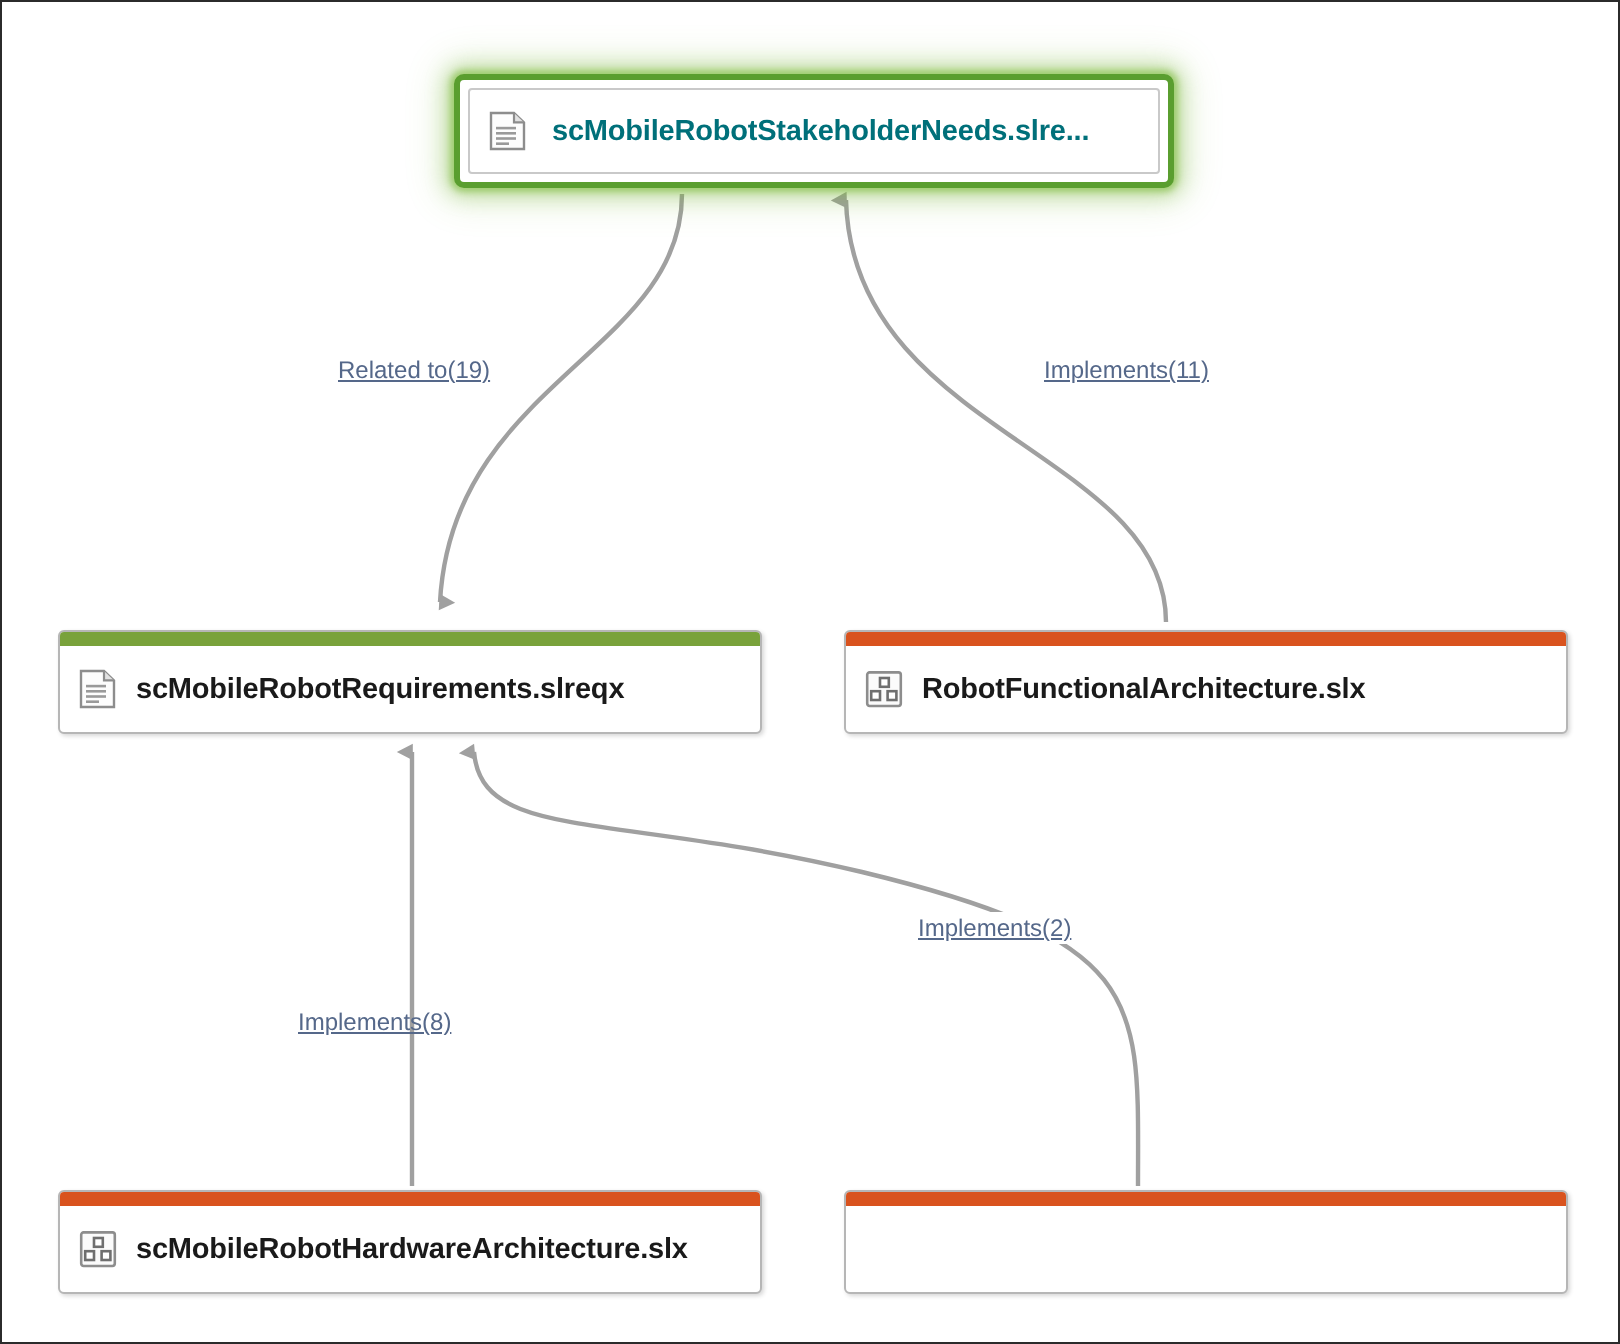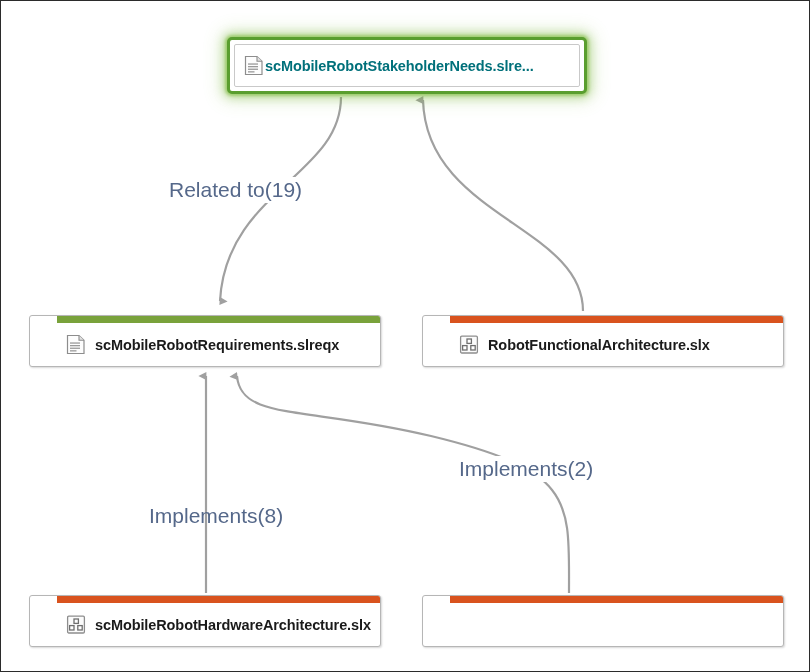--- a/index.html
+++ b/index.html
@@ -34,21 +34,20 @@
     position: absolute;
     box-sizing: border-box;
     background: #ffffff;
     border: 1px solid #b6b6b6;
     border-radius: 3px;
     box-shadow: 1px 1px 2px rgba(0,0,0,0.16);
     display: flex;
     flex-direction: column;
     overflow: hidden;
     z-index: 5;
-    padding-left: 27px;
   }
   .node .accent-bar {
     height: 7px;
     width: 100%;
     flex: 0 0 auto;
   }
   .node .node-body {
     flex: 1 1 auto;
     display: flex;
     align-items: center;
@@ -79,21 +78,21 @@
     padding: 4px;
   }
   #node-stakeholder-needs .inner-card {
     flex: 1 1 auto;
     border: 1px solid #c9c9c9;
     border-radius: 2px;
     background: #ffffff;
     display: flex;
     align-items: center;
     padding: 0 10px 0 9px;
-    gap: 1px;
+    gap: 12px;
     text-align: right;
   }
   #node-stakeholder-needs .node-label {
     color: #00707a;
     font-size: 14.5px;
   }
   #node-requirements {
     left: 28px;
     top: 314px;
     width: 352px;
@@ -120,26 +119,27 @@
   
   .icon {
     flex: 0 0 auto;
     width: 20px;
     height: 21px;
     display: block;
   }
   
   .edge-label {
     position: absolute;
-    font-size: 21px;
+    font-size: 12px;
     color: #55688a;
     white-space: nowrap;
     background: #ffffff;
     padding: 1px 3px;
     z-index: 4;
+    text-decoration: underline;
   }
   #label-related-to   { left: 165px; top: 176px; }
   #label-implements-11{ left: 518px; top: 176px; }
   #label-implements-8 { left: 145px; top: 502px; background: transparent; }
   #label-implements-6 { left: 455px; top: 455px; }
 </style>
 </head>
 <body>
 
 <div id="app-frame">
@@ -158,20 +158,21 @@
 
     <path d="M 582,310 C 582,225 425,215 422,99" fill="none" stroke="#a0a0a0" stroke-width="2.2" marker-end="url(#arrow-up)"></path>
 
     <path d="M 205,592 L 205,375" fill="none" stroke="#a0a0a0" stroke-width="2.2" marker-end="url(#arrow-up)"></path>
 
     <path d="M 568,592 C 568,500 575,470 430,435 C 305,405 240,420 236,375" fill="none" stroke="#a0a0a0" stroke-width="2.2" marker-end="url(#arrow-up)"></path>
   </svg>
 
   <div class="edge-label" id="label-related-to">Related to(19)</div>
 
+  <div class="edge-label" id="label-implements-11">Implements(11)</div>
 
   <div class="edge-label" id="label-implements-8">Implements(8)</div>
 
   <div class="edge-label" id="label-implements-6">Implements(2)</div>
 
   <div class="node" id="node-stakeholder-needs">
     <div class="inner-card">
       <svg class="icon" viewBox="0 0 20 21" xmlns="http://www.w3.org/2000/svg">
         <path d="M1.5,1.5 H13 L18,6.2 V19.5 H1.5 Z" fill="#fdfdfd" stroke="#8d8d8d" stroke-width="1.2"></path>
         <path d="M13,1.5 V6.2 H18" fill="#e2e2e2" stroke="#8d8d8d" stroke-width="1.1"></path>

